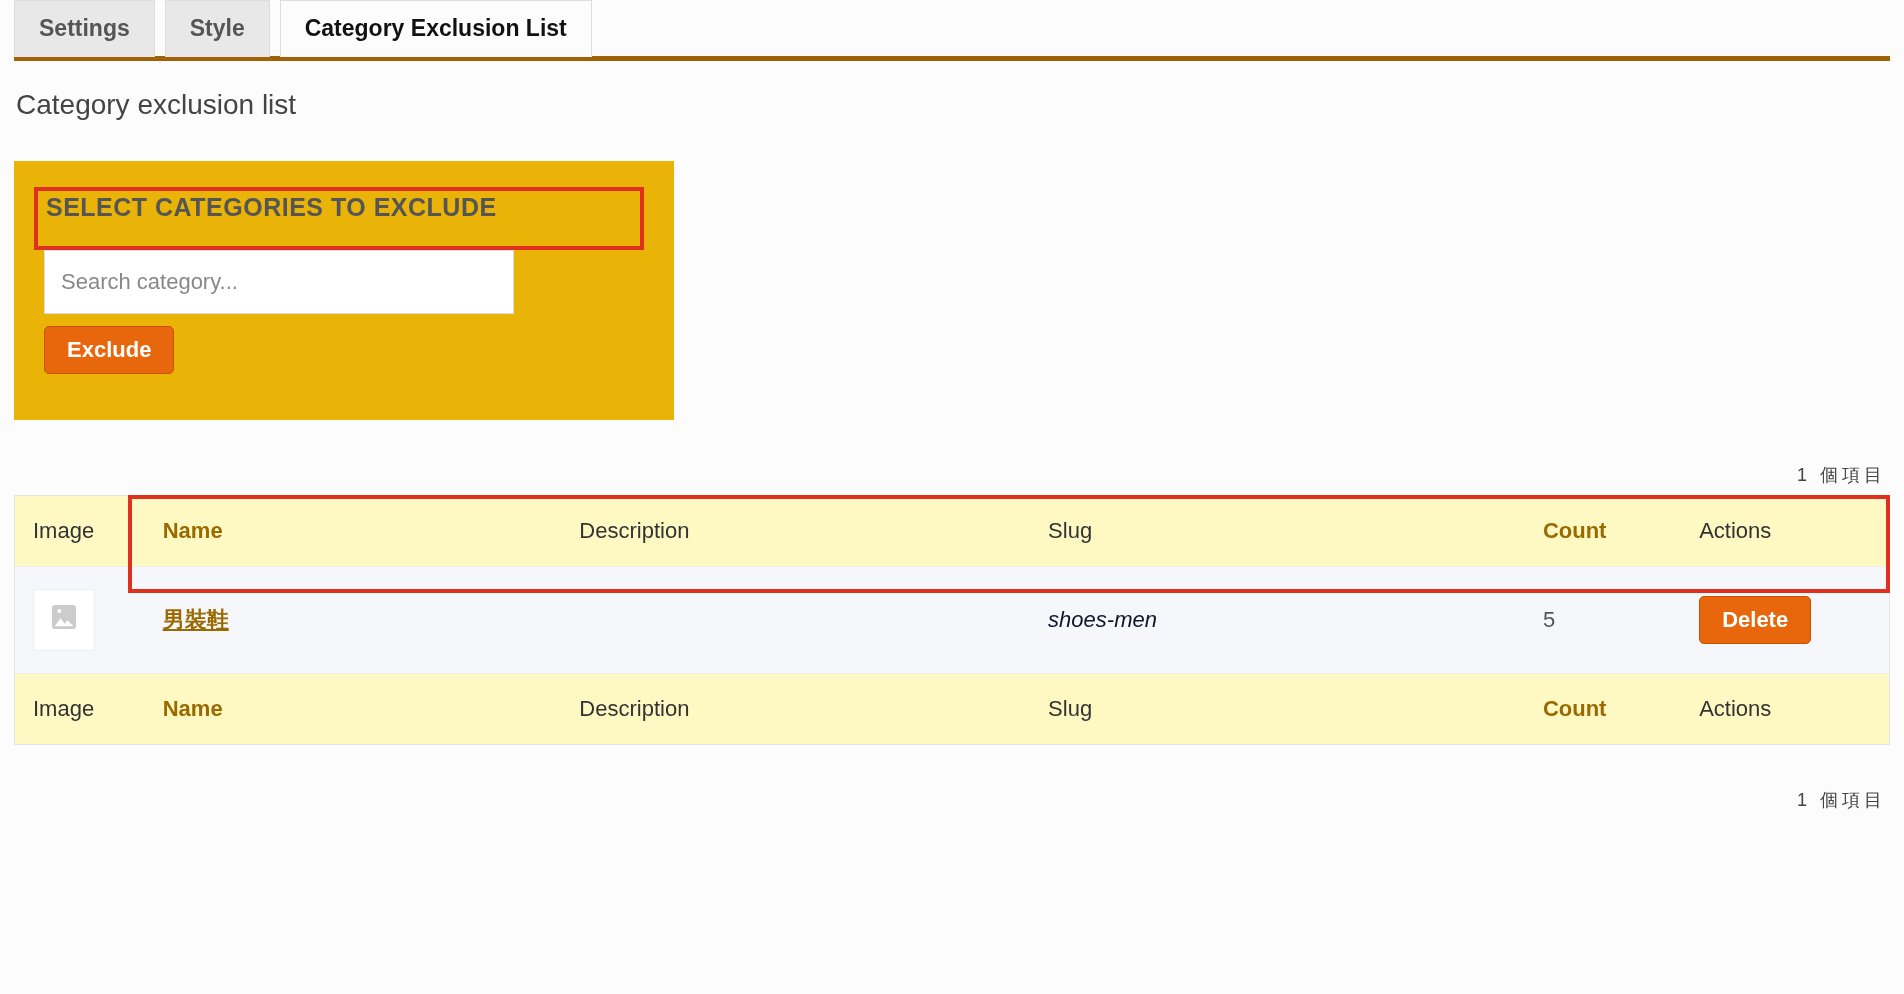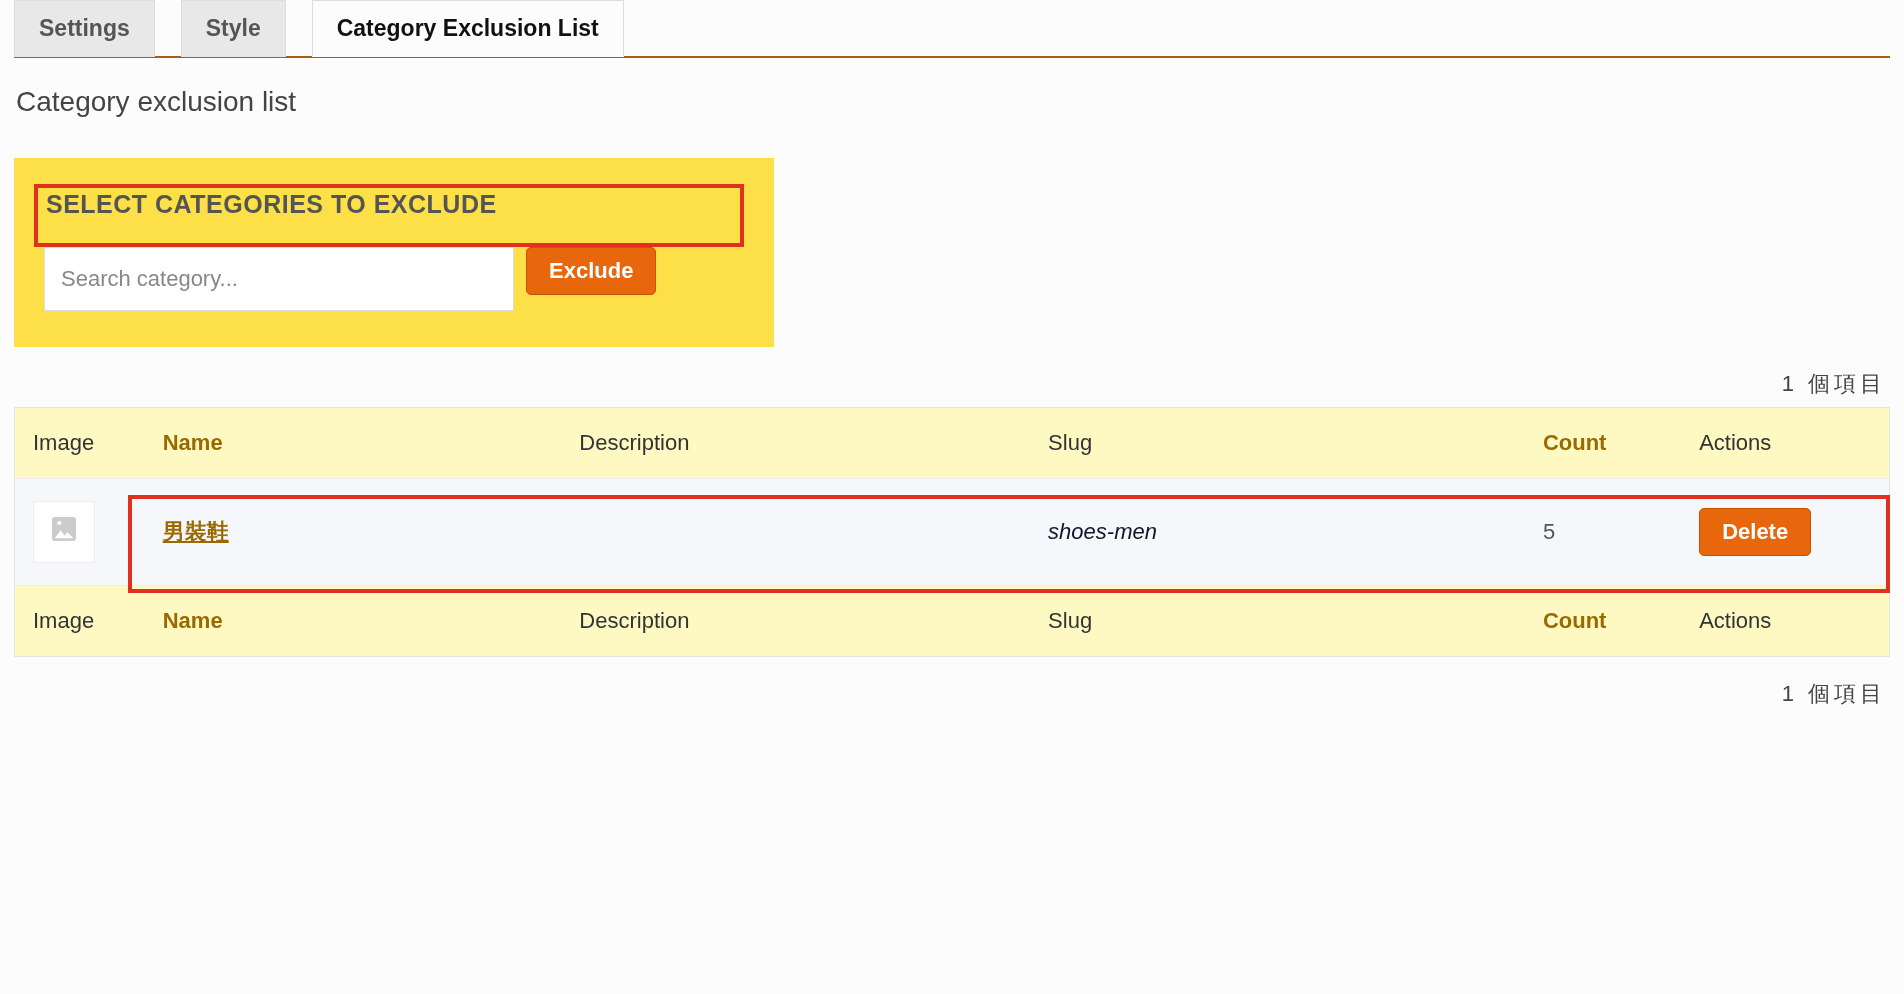--- a/index.html
+++ b/index.html
@@ -4,22 +4,22 @@
 <style>
   * { box-sizing: border-box; margin: 0; padding: 0; }
   body {
     font-family: -apple-system, BlinkMacSystemFont, "Segoe UI", Helvetica, Arial, sans-serif;
     background: #fcfcfc;
     color: #333;
     padding: 0 14px;
   }
   .tabs {
     display: flex;
-    gap: 26px;
-    border-bottom: 2px solid #a16207;
+    gap: 10px;
+    border-bottom: 5px solid #a16207;
     padding-top: 0;
   }
   .tab {
     background: #e8e8e8;
     border: 1px solid #ddd;
     border-bottom: none;
     padding: 14px 24px;
     font-size: 23px;
     font-weight: 600;
     color: #555;
@@ -32,42 +32,43 @@
     color: #111;
     font-weight: 700;
   }
   .page-title {
     font-size: 28px;
     font-weight: 400;
     color: #444;
     margin: 28px 0 40px 2px;
   }
   .exclude-panel {
-    background: #fde047;
-    padding: 26px 30px 36px 30px;
-    width: 760px;
+    background: #eab308;
+    padding: 26px 30px 46px 30px;
+    width: 660px;
     position: relative;
   }
   .panel-heading {
     font-size: 25px;
     font-weight: 700;
     color: #555;
     letter-spacing: 0.5px;
     margin-bottom: 22px;
     display: inline-block;
   }
   .highlight-box-heading {
     border: 4px solid #e03020;
     padding: 2px 8px;
     margin-left: -10px;
   }
   .panel-row {
     display: flex;
     gap: 12px;
     align-items: flex-start;
+    flex-direction: column;
   }
   .search-input {
     width: 470px;
     height: 64px;
     font-size: 22px;
     padding: 0 16px;
     border: 1px solid #ddd;
     background: #fff;
     color: #555;
   }
@@ -78,24 +79,24 @@
     border: 1px solid #c85200;
     border-radius: 5px;
     font-size: 22px;
     font-weight: 600;
     padding: 10px 22px;
     cursor: pointer;
     text-align: center;
   }
   .count-line {
     text-align: right;
-    font-size: 22px;
+    font-size: 18px;
     color: #444;
     letter-spacing: 4px;
-    margin: 22px 4px 8px 0;
+    margin: 43px 4px 8px 0;
   }
   .data-table {
     width: 100%;
     border-collapse: collapse;
     background: #fff;
     border: 1px solid #e5e5e5;
     table-layout: fixed;
   }
   .data-table th, .data-table td {
     text-align: left;

